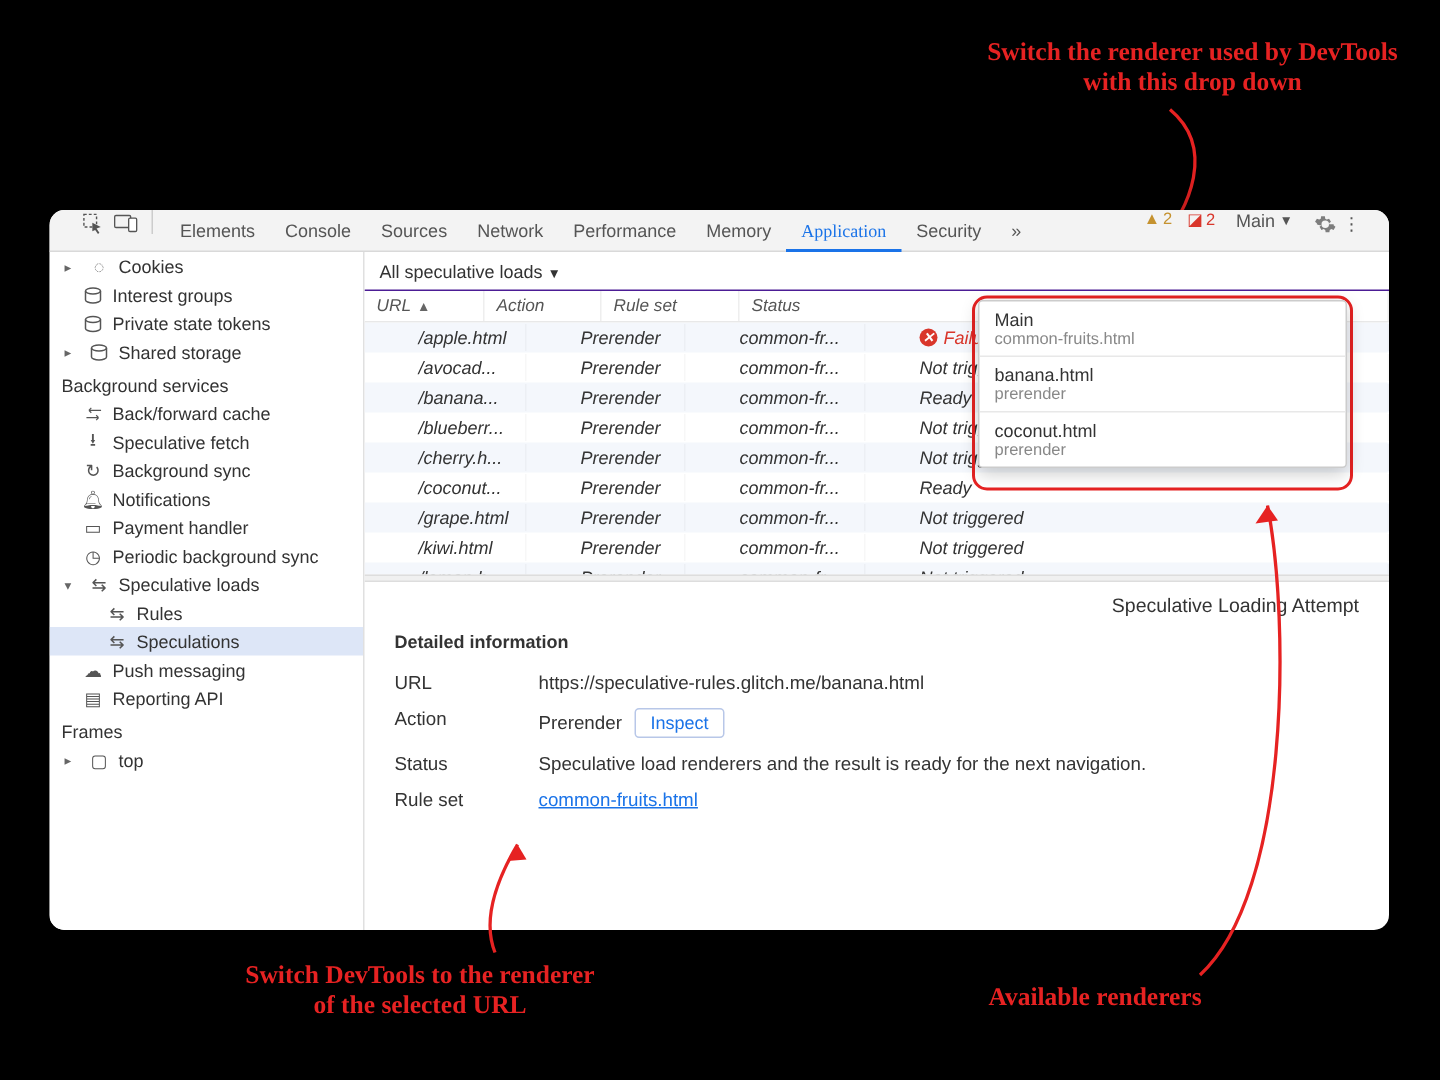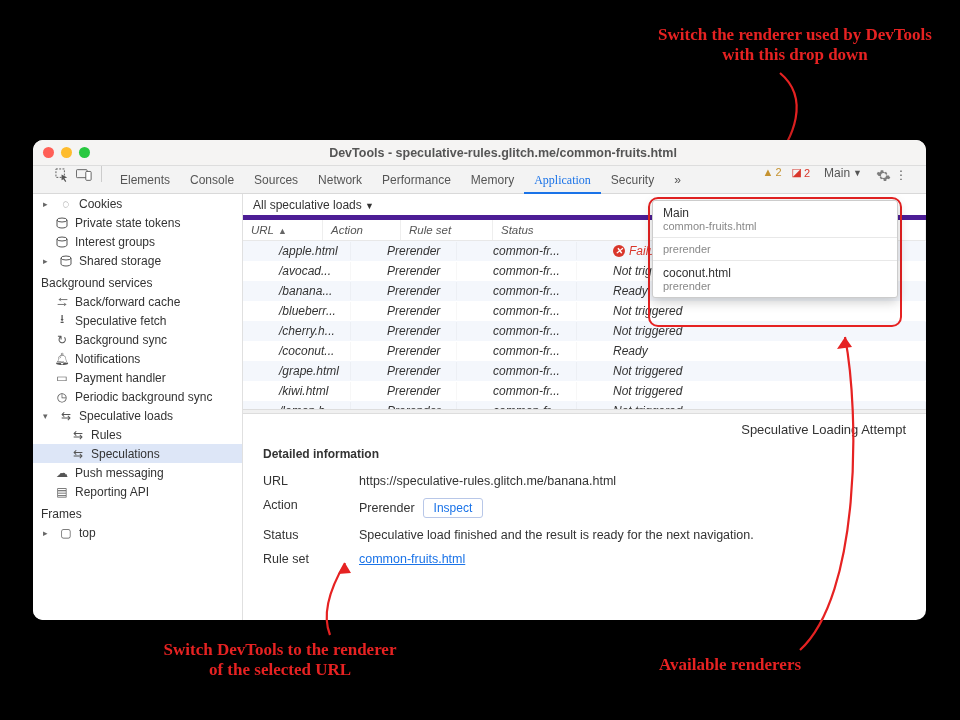--- a/index.html
+++ b/index.html
@@ -70,21 +70,21 @@
     font-size:12px;
     color:#333;
   }
   .sidebar .item { display:flex; align-items:center; gap:6px; padding:2.5px 4px 2.5px 22px; cursor:pointer;}
   .sidebar .item.d1 { padding-left: 38px;}
   .sidebar .section { padding:6px 8px 2px; color:#333; font-size:12px;}
   .sidebar .item.selected { background:#dde6f7;}
   .sidebar .sicon { width:14px; height:14px; display:inline-flex;align-items:center;justify-content:center;color:#555;}
   .sidebar .tree-arrow { width:10px; display:inline-block; color:#666; font-size:9px;}
   .main { flex:1; display:flex; flex-direction:column; overflow:hidden;}
-  .filterbar { height:26px; border-bottom:5px solid #4c1d95; display:flex;align-items:center; padding:0 10px; font-size:12px; color:#333;}
+  .filterbar { height:26px; border-bottom:1px solid #4c1d95; display:flex;align-items:center; padding:0 10px; font-size:12px; color:#333;}
   .filterbar .dd { cursor:pointer;}
   .table { flex:0 0 auto;font-style:italic; }
   .thead { display:flex; background:#fff; border-bottom:1px solid #e8e8e8; font-size:11.5px; color:#555;}
   .thead .th { padding:4px 8px; border-right:1px solid #eee;}
   .col-url{width:80px;} .col-action{width:78px;} .col-rule{width:92px;} .col-status{flex:1;}
   .tbody { max-height: 168px; overflow:hidden;}
   .trow { display:flex; height:20px; align-items:center; font-size:12px;}
   .trow:nth-child(odd){background:#f4f7fc;}
   .trow .td { padding:2px 8px; border-right:1px solid rgba(0,0,0,0.03); white-space:nowrap; overflow:hidden; text-overflow:ellipsis;margin-left:28px;}
   .status-fail { color:#d9362b; display:flex;align-items:center;gap:4px;}
@@ -123,28 +123,20 @@
 <body>
 
 <div class="anno" style="left:650px;top:25px;width:290px;">Switch the renderer used by DevTools with this drop down</div>
 
 <svg class="arrow" style="left:700px;top:68px;width:140px;height:110px;">
   <path d="M80,5 C110,30 95,70 70,98"></path>
   <polygon class="head" points="70,98 78,88 65,87"></polygon>
 </svg>
 
 <div class="window">
-  <div class="titlebar">
-    <div class="traffic">
-      <span class="tl-close"></span>
-      <span class="tl-min"></span>
-      <span class="tl-max"></span>
-    </div>
-    <div class="title">DevTools - speculative-rules.glitch.me/common-fruits.html</div>
-  </div>
 
   <div class="toolbar">
     <span class="ticon">
       <svg width="15" height="15" viewBox="0 0 16 16">
           <rect x="1" y="1" width="9" height="9" fill="none" stroke="#555" stroke-dasharray="2 1.5"></rect>
           <path d="M7 7 L13 10 L10 11 L12 14 L11 15 L9 12 L7 13 Z" fill="#555"></path>
         </svg>
     </span>
     <span class="ticon">
       <svg width="16" height="14" viewBox="0 0 18 14">
@@ -186,30 +178,30 @@
           <span class="sicon">◌</span>
           <span>Cookies</span>
         </div>
       <div class="item">
           <span class="sicon">
             <svg width="12" height="12" viewBox="0 0 12 12">
               <ellipse cx="6" cy="3" rx="5" ry="2" fill="none" stroke="#555"></ellipse>
               <path d="M1 3v6c0 1 2.2 2 5 2s5-1 5-2V3" fill="none" stroke="#555"></path>
             </svg>
           </span>
-          <span>Private state tokens</span>
+          <span>Interest groups</span>
         </div>
       <div class="item">
           <span class="sicon">
             <svg width="12" height="12" viewBox="0 0 12 12">
               <ellipse cx="6" cy="3" rx="5" ry="2" fill="none" stroke="#555"></ellipse>
               <path d="M1 3v6c0 1 2.2 2 5 2s5-1 5-2V3" fill="none" stroke="#555"></path>
             </svg>
           </span>
-          <span>Interest groups</span>
+          <span>Private state tokens</span>
         </div>
       <div class="item" style="padding-left:10px;">
           <span class="tree-arrow">▸</span>
           <span class="sicon">
             <svg width="12" height="12" viewBox="0 0 12 12">
               <ellipse cx="6" cy="3" rx="5" ry="2" fill="none" stroke="#555"></ellipse>
               <path d="M1 3v6c0 1 2.2 2 5 2s5-1 5-2V3" fill="none" stroke="#555"></path>
             </svg>
           </span>
           <span>Shared storage</span>
@@ -354,40 +346,41 @@
         <div class="drow">
             <div class="k">URL</div>
             <div class="v">https://speculative-rules.glitch.me/banana.html</div>
           </div>
         <div class="drow">
             <div class="k">Action</div>
             <div class="v"><span>Prerender</span><span class="inspect-btn">Inspect</span></div>
           </div>
         <div class="drow">
             <div class="k">Status</div>
-            <div class="v">Speculative load finished and the result is ready for the next navigation.</div>
+            <div class="v">Speculative load renderers and the result is ready for the next navigation.</div>
           </div>
         <div class="drow">
             <div class="k">Rule set</div>
             <div class="v"><span class="link">common-fruits.html</span></div>
           </div>
       </div>
     </div>
   </div>
 </div>
 
 <div class="red-outline" style="position:absolute;left:648px;top:197px;width:254px;height:130px;"></div>
 
 <div class="popup" style="left:652px;top:200px;width:246px;">
   <div class="pgroup">
     <div class="phead">Main</div>
     <div class="psub">common-fruits.html</div>
   </div>
   <div class="psep"></div>
   <div class="pgroup">
+    <div class="phead">banana.html</div>
     <div class="psub">prerender</div>
   </div>
   <div class="psep"></div>
   <div class="pgroup">
     <div class="phead">coconut.html</div>
     <div class="psub">prerender</div>
   </div>
 </div>
 
 <div class="anno" style="left:155px;top:640px;width:250px;">Switch DevTools to the renderer of the selected URL</div>

